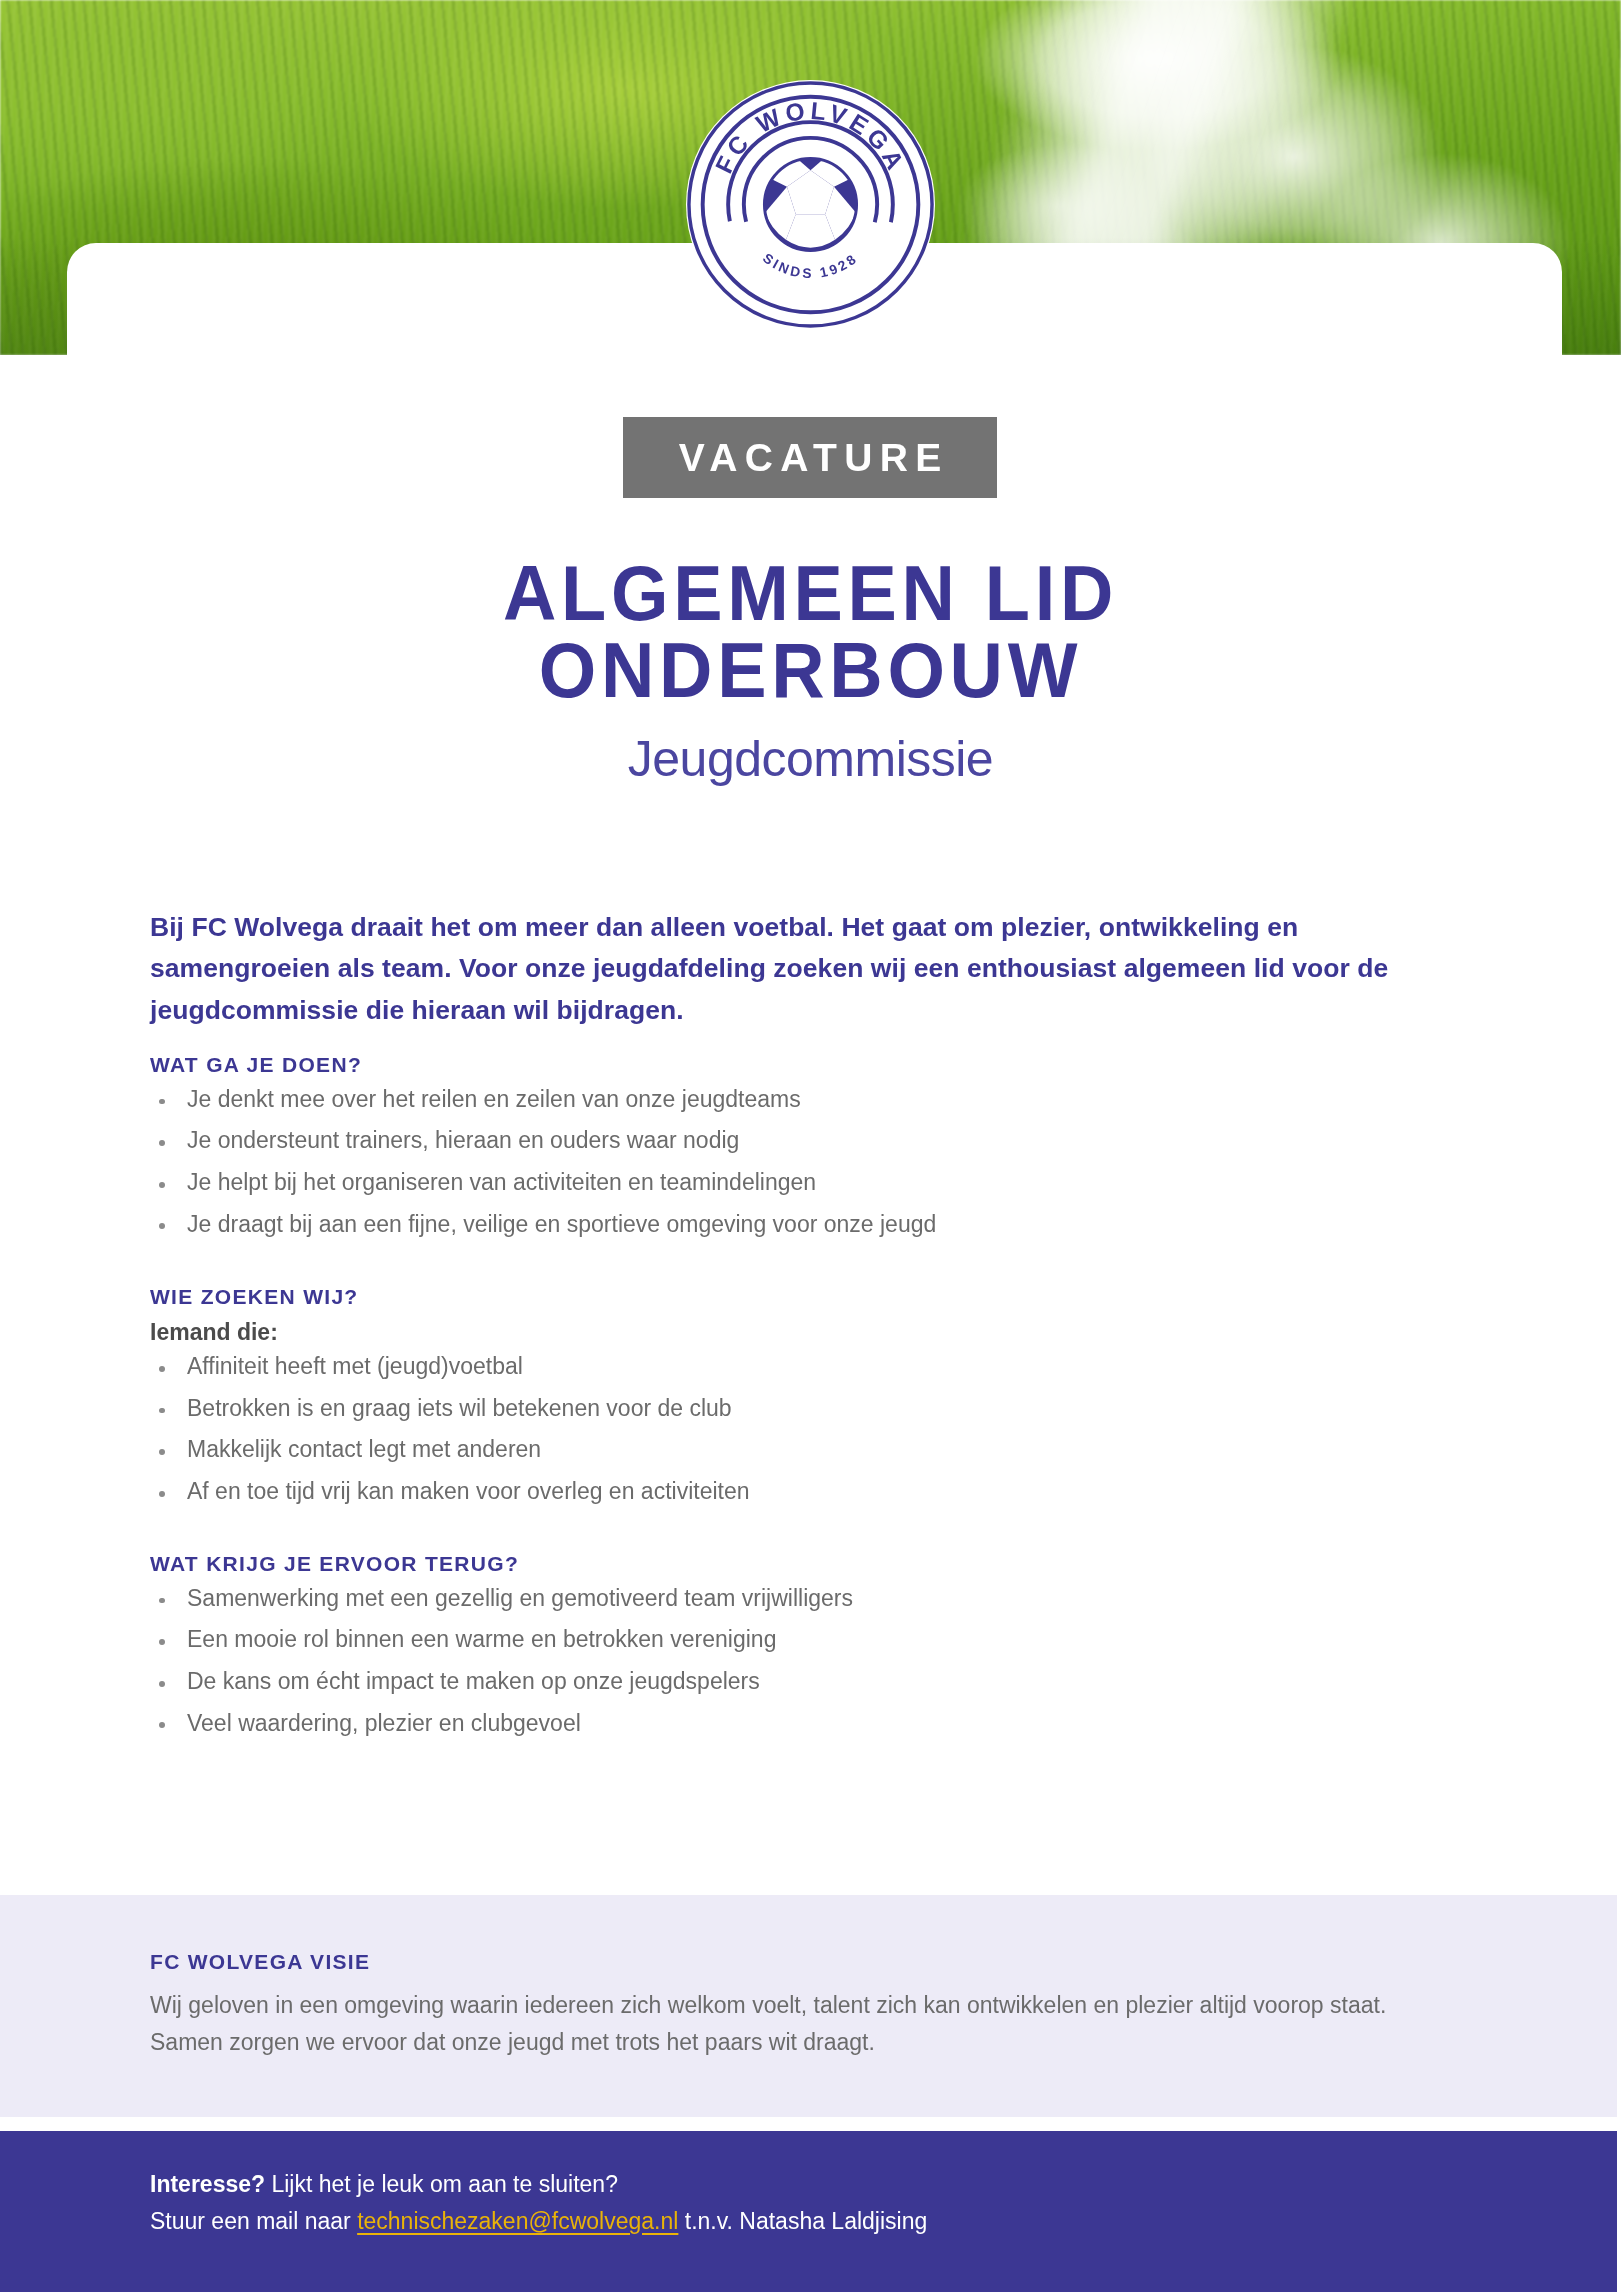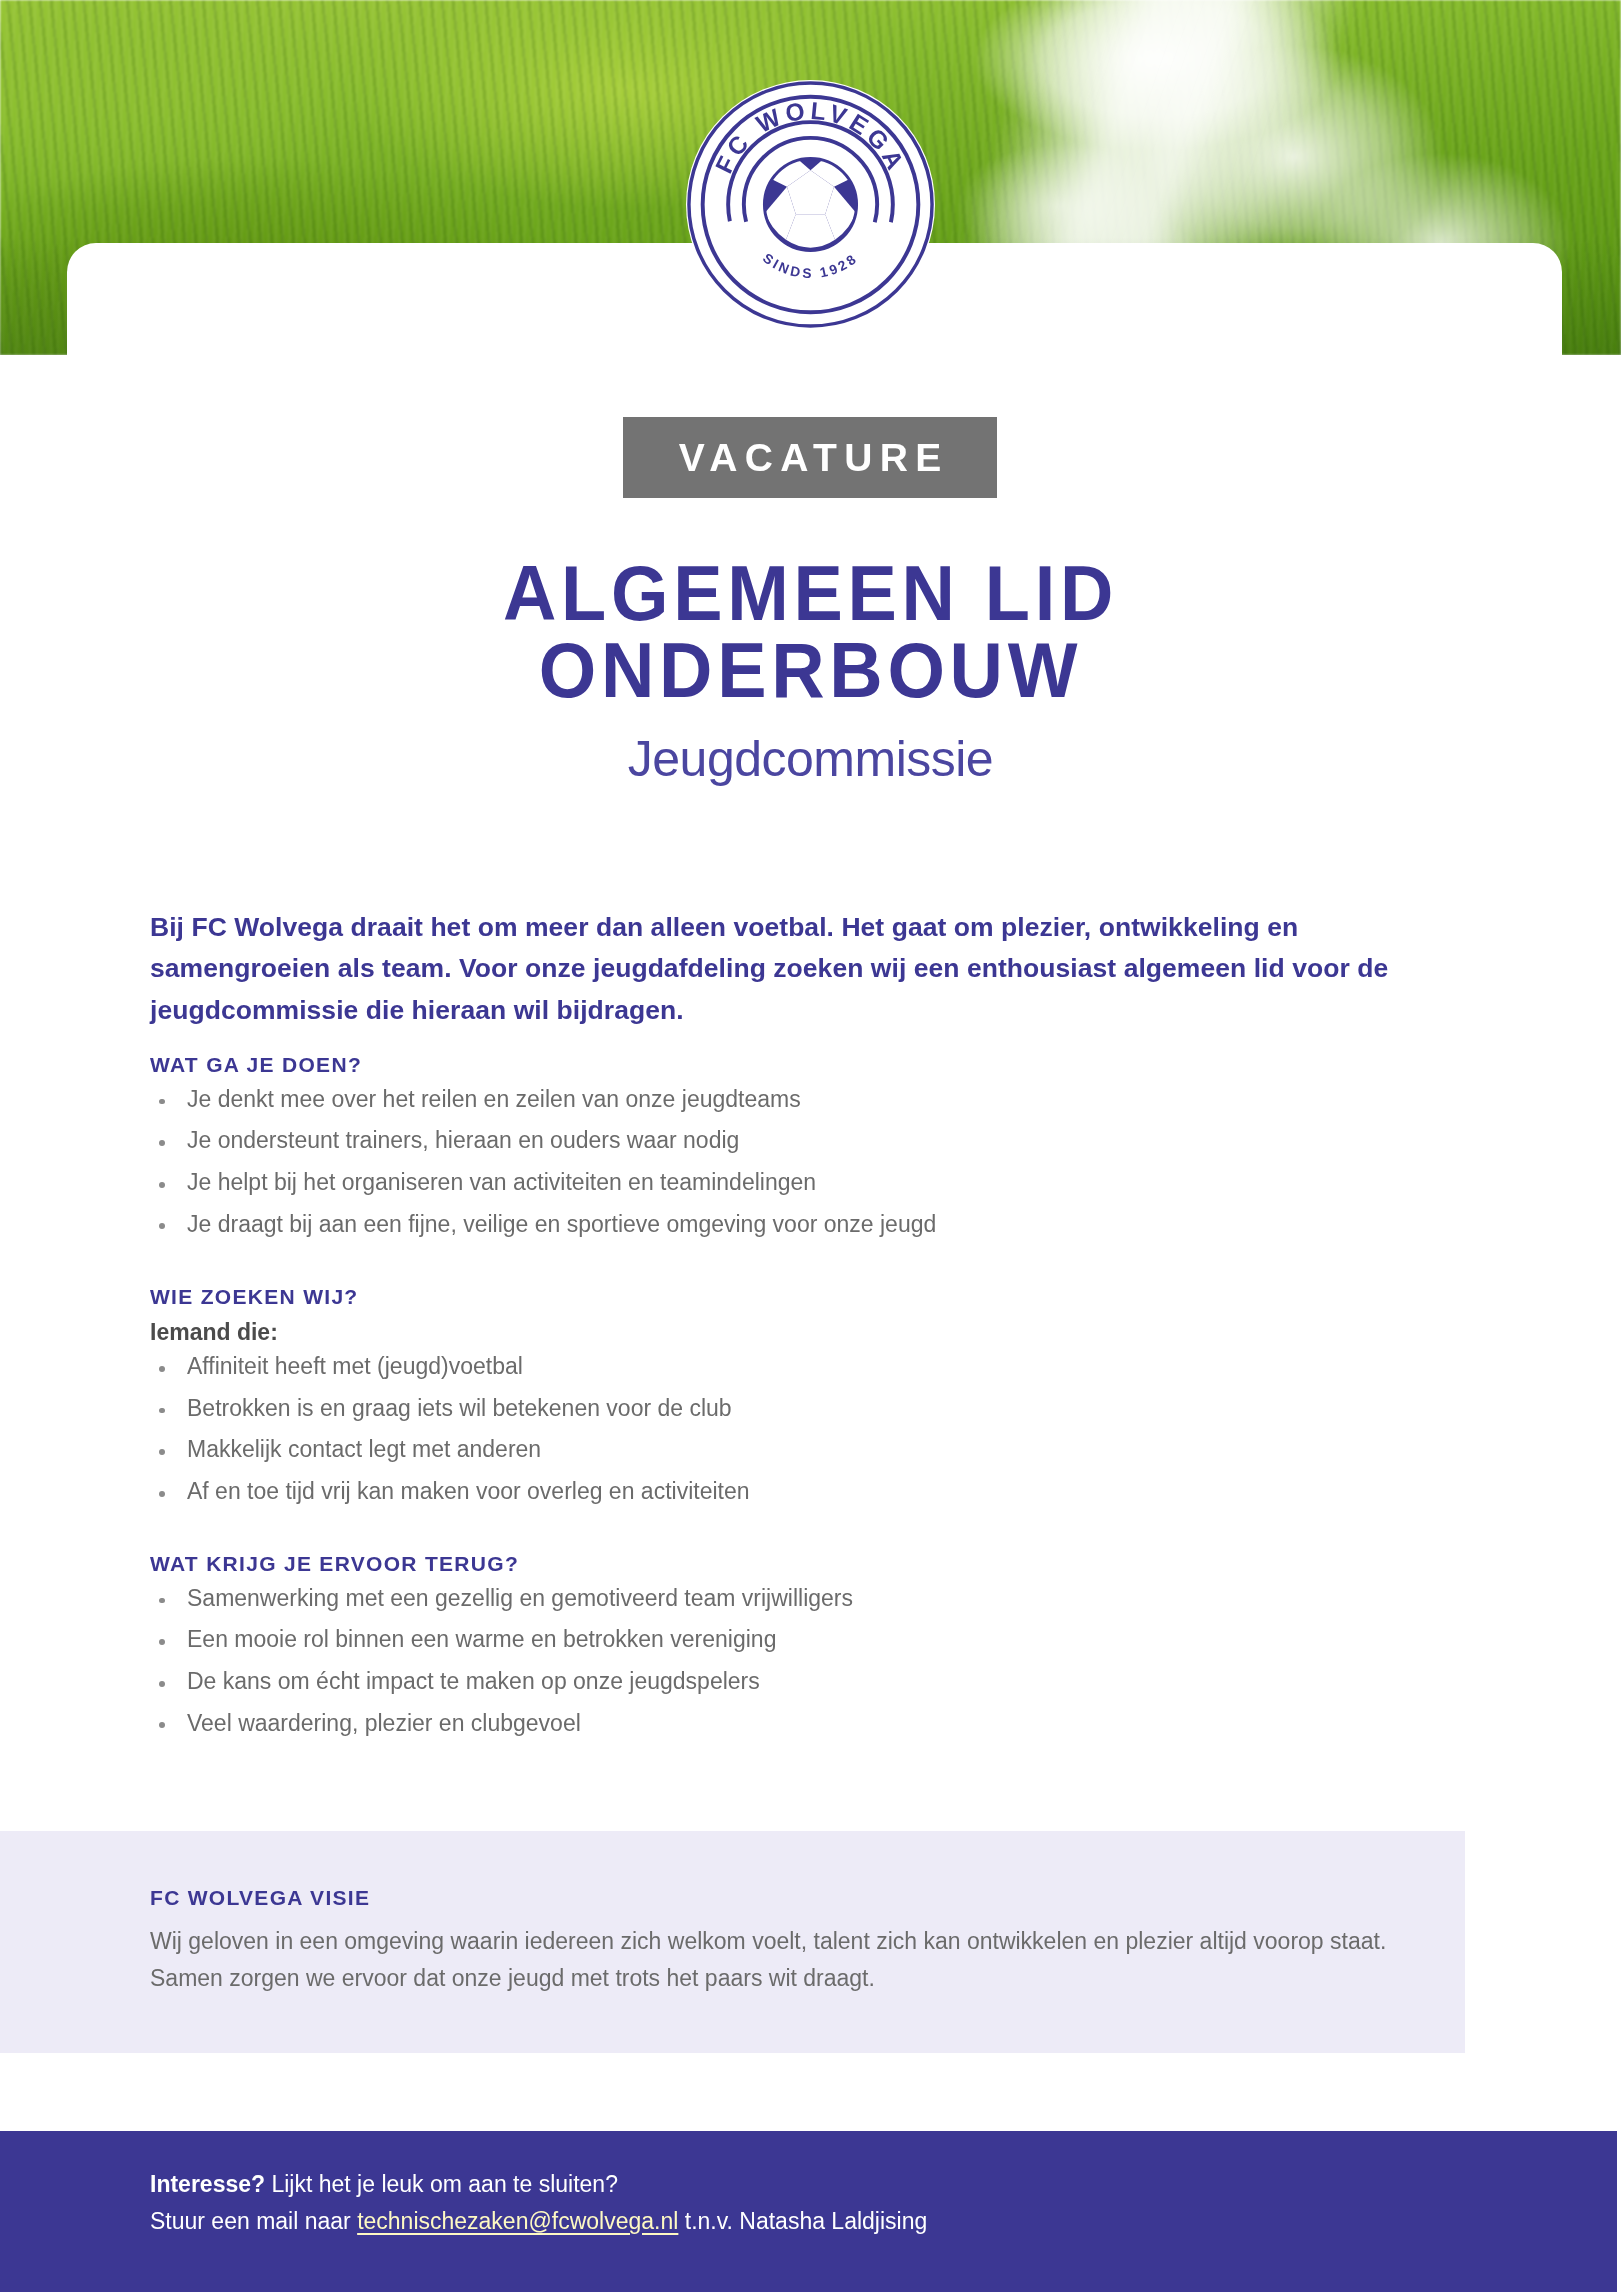--- a/index.html
+++ b/index.html
@@ -143,21 +143,21 @@
   ul.bullets li::before {
     content:"";
     position:absolute; left:8.8px; top:10.8px;
     width:5.9px; height:5.9px; border-radius:50%;
     background:#8b8b8b;
   }
   .section.gap1 { margin-top:49px; }
 
   
   .visie {
-    position:absolute; left:0; top:1831px; width:1465px; height:222px;
+    position:absolute; left:0; top:1895px; width:1617px; height:222px;
     background:#EDEBF7;
     z-index:4;
   }
   .visie-inner { position:absolute; left:150px; top:55px; width:1274px; }
   .visie-head {
     color:#3C3793;
     font-size:21px;
     font-weight:700;
     letter-spacing:1.3px;
     margin-bottom:12.7px;
@@ -177,21 +177,21 @@
   }
   .footer-inner { position:absolute; left:150px; top:35px; }
   .f-line {
     color:#ffffff;
     font-size:23px;
     line-height:1.62;
     font-weight:400;
   }
   .f-line b { font-weight:700; }
   .f-link {
-    color:#fef9c3;
+    color:#eab308;
     text-decoration:underline;
     text-underline-offset:3.9px;
   }
 </style>
 </head>
 <body>
 
 <div class="hero">
   <div class="grass"></div>
   <div class="sideline"></div>

